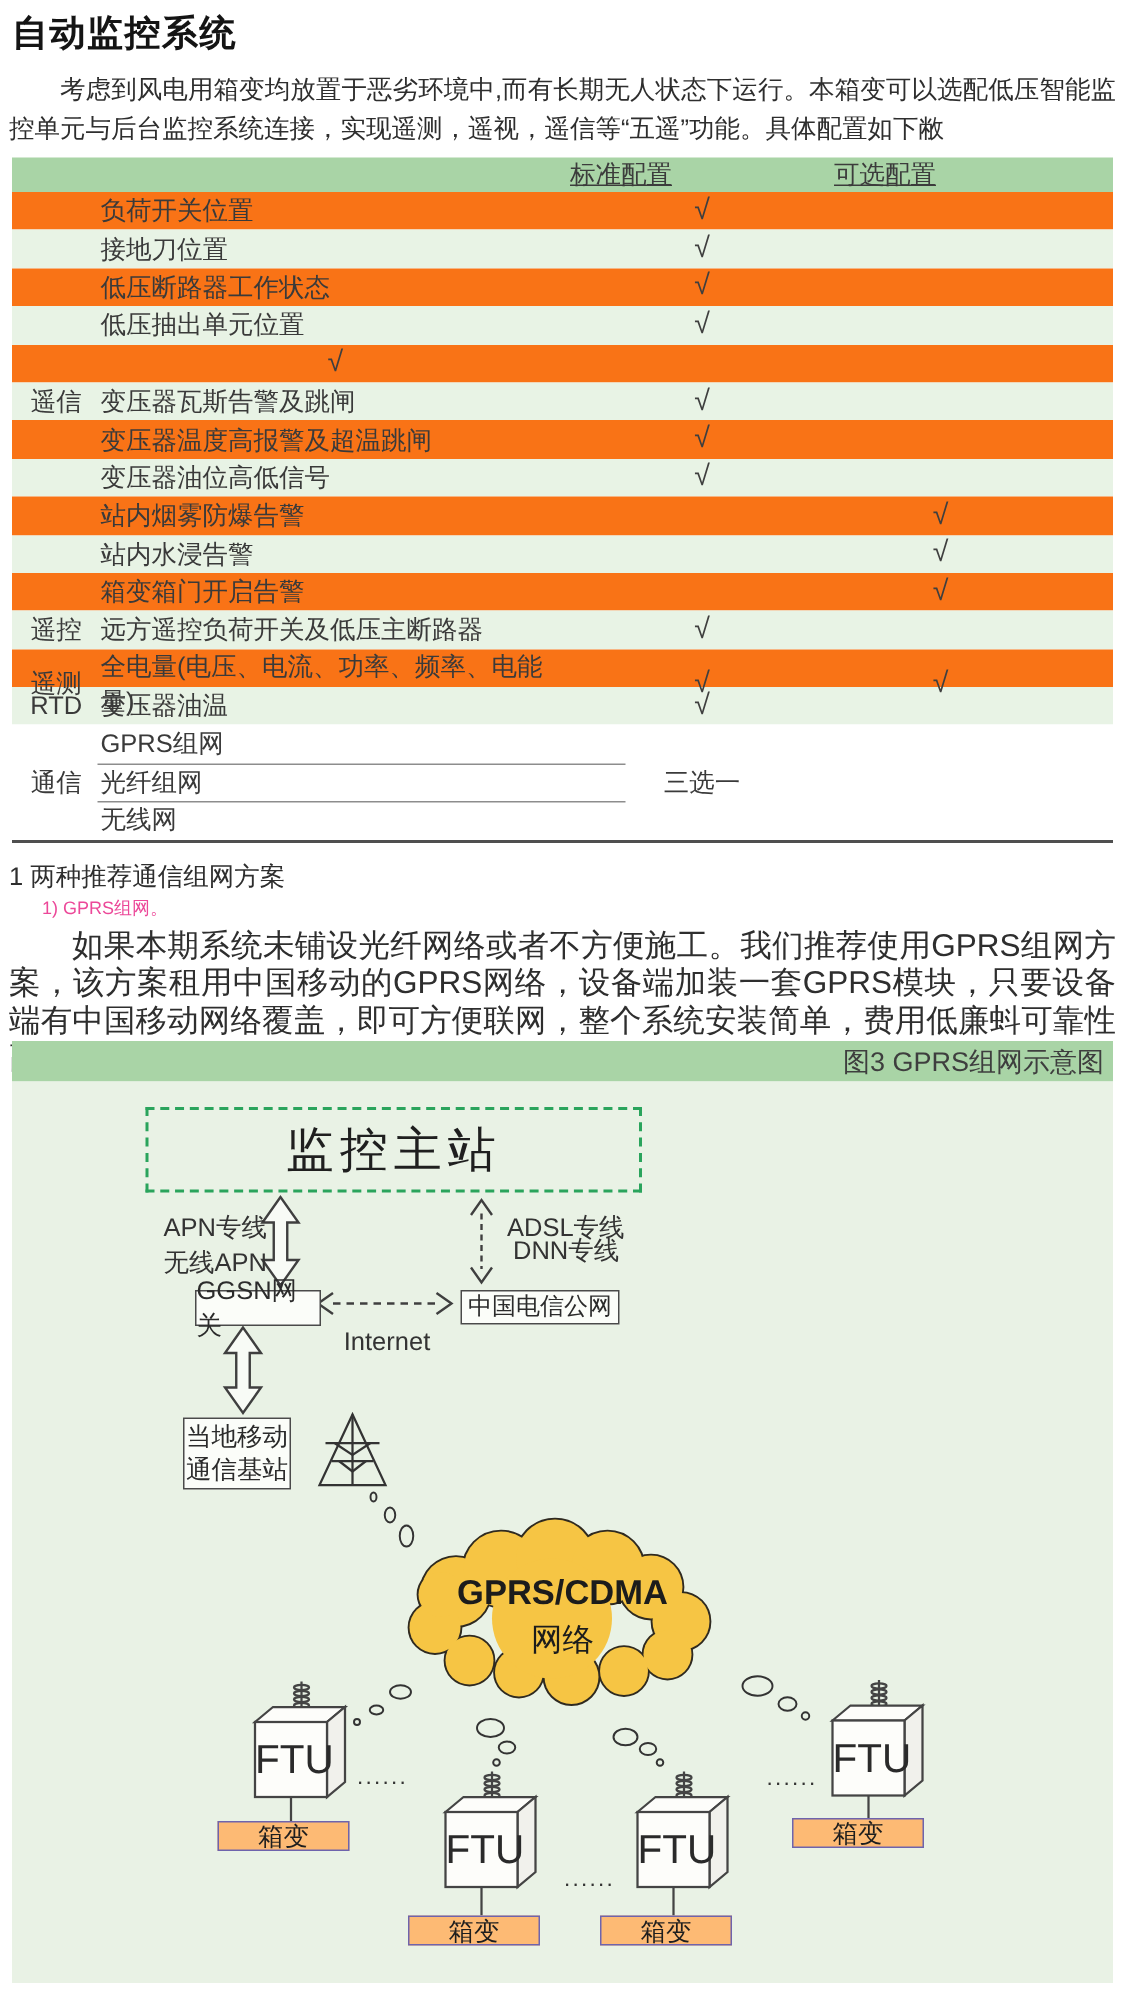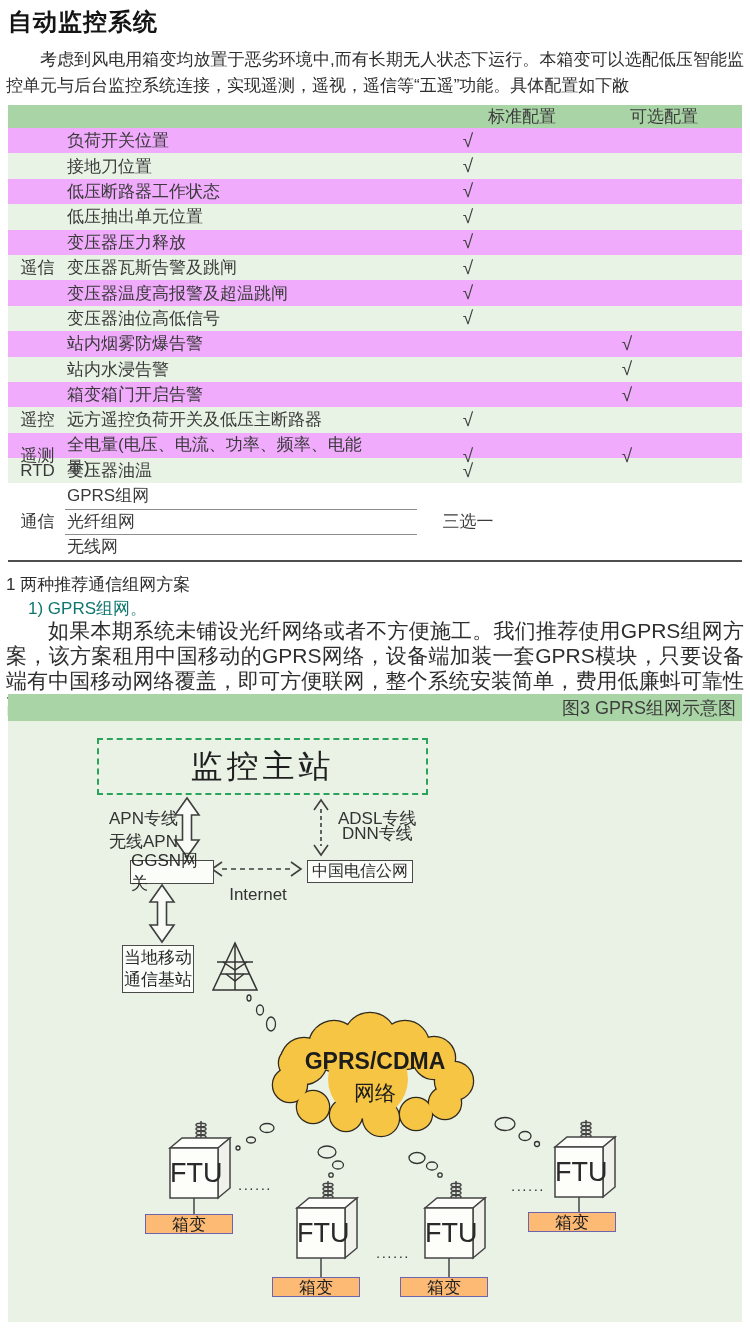--- a/index.html
+++ b/index.html
@@ -5,33 +5,33 @@
   html,body{margin:0;padding:0;background:#ffffff;}
   .page{position:relative;width:750px;height:1332px;background:#fff;overflow:hidden;
         font-family:"Liberation Sans","DejaVu Sans",sans-serif;color:#2e2e2e;}
   .title{position:absolute;left:8px;top:6px;font-size:24px;font-weight:700;color:#141414;letter-spacing:1px;}
   .intro{position:absolute;left:6px;top:47px;width:738px;font-size:17px;line-height:25.5px;
          color:#2e2e2e;text-align:justify;text-indent:2em;}
   
   .cfg{position:absolute;left:8px;top:105px;width:734px;border-bottom:2px solid #4f4f4f;}
   .t-head,.t-row{display:grid;grid-template-columns:59px 313px 176px 142px 44px;align-items:center;}
   .t-head{height:23px;background:#a9d4a6;font-size:17px;color:#3c3c3c;}
-  .t-head .hc{text-align:right;}
-  .t-row{height:25.4px;font-size:17px;color:#3a3a3a;background:#f0abfc;}
+  .t-head .hc{text-align:left;text-decoration:underline;}
+  .t-row{height:25.4px;font-size:17px;color:#3a3a3a;background:#f97316;}
   .t-rows .t-row:nth-child(even){background:#e8f3e5;}
   .t-row .g{text-align:center;font-size:17px;}
   .t-row .chk{text-align:center;font-size:19px;color:#3f3f3f;}
   .comm{position:relative;height:76.2px;background:#fff;font-size:17px;color:#3a3a3a;}
   .comm .copt{position:absolute;left:59px;width:300px;height:25.4px;line-height:25.4px;}
   .comm .cg{position:absolute;left:0;top:0;width:59px;height:76.2px;display:flex;align-items:center;justify-content:center;}
   .comm .rule{position:absolute;left:57px;width:352px;border-top:1px solid #8d8d8d;height:0;}
   .comm .note{position:absolute;left:372px;top:0;width:176px;height:76.2px;display:flex;align-items:center;justify-content:center;}
   
   .sec-h{position:absolute;left:6px;top:573px;font-size:17px;color:#2e2e2e;}
-  .sec-sh{position:absolute;left:28px;top:597px;font-size:17px;color:#0f766e;}
+  .sec-sh{position:absolute;left:28px;top:597px;font-size:12px;color:#ec4899;}
   .sec-body{position:absolute;left:6px;top:618px;width:738px;font-size:21px;line-height:25px;
             color:#2e2e2e;text-align:justify;text-indent:2em;}
   
   .cap{position:absolute;left:8px;top:694px;width:734px;height:27px;background:#a9d4a6;
        display:flex;align-items:center;justify-content:flex-end;font-size:18px;color:#3e3e3e;padding:0;box-sizing:border-box;}
   .cap span{margin-right:6px;}
   .panel{position:absolute;left:8px;top:721px;width:734px;height:601px;background:#e9f2e5;}
   .panel svg{position:absolute;left:0;top:0;}
   .abs{position:absolute;box-sizing:border-box;}
   .master{left:89px;top:17px;width:331px;height:57px;border:2px dashed #2aa45c;
@@ -87,21 +87,20 @@
         </div>
       <div class="t-row">
           <div class="g"></div>
           <div>低压抽出单元位置</div>
           <div class="chk">√</div>
           <div class="chk"></div>
           <div></div>
         </div>
       <div class="t-row">
           <div class="g"></div>
-          <div>变压器压力释放</div>
           <div class="chk">√</div>
           <div class="chk"></div>
           <div></div>
         </div>
       <div class="t-row">
           <div class="g">遥信</div>
           <div>变压器瓦斯告警及跳闸</div>
           <div class="chk">√</div>
           <div class="chk"></div>
           <div></div>

